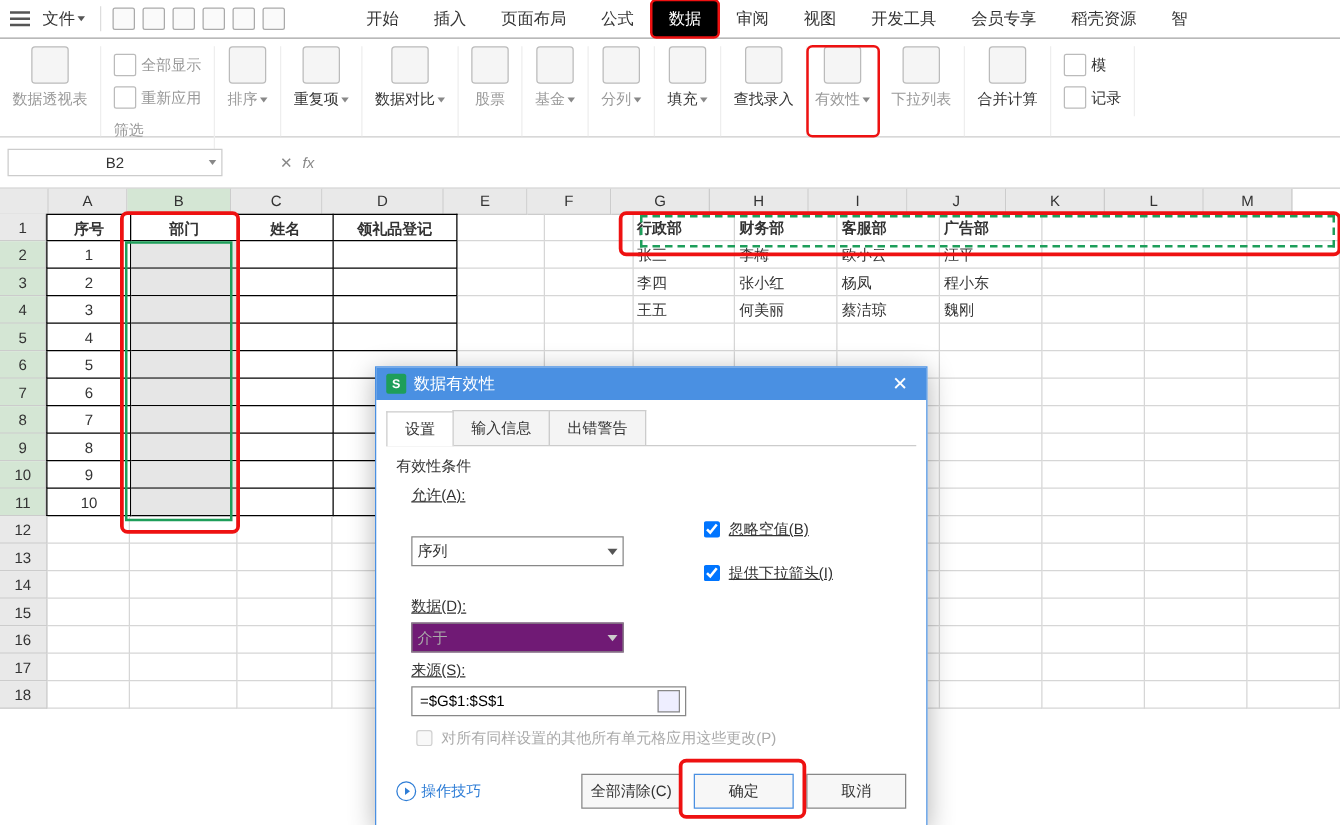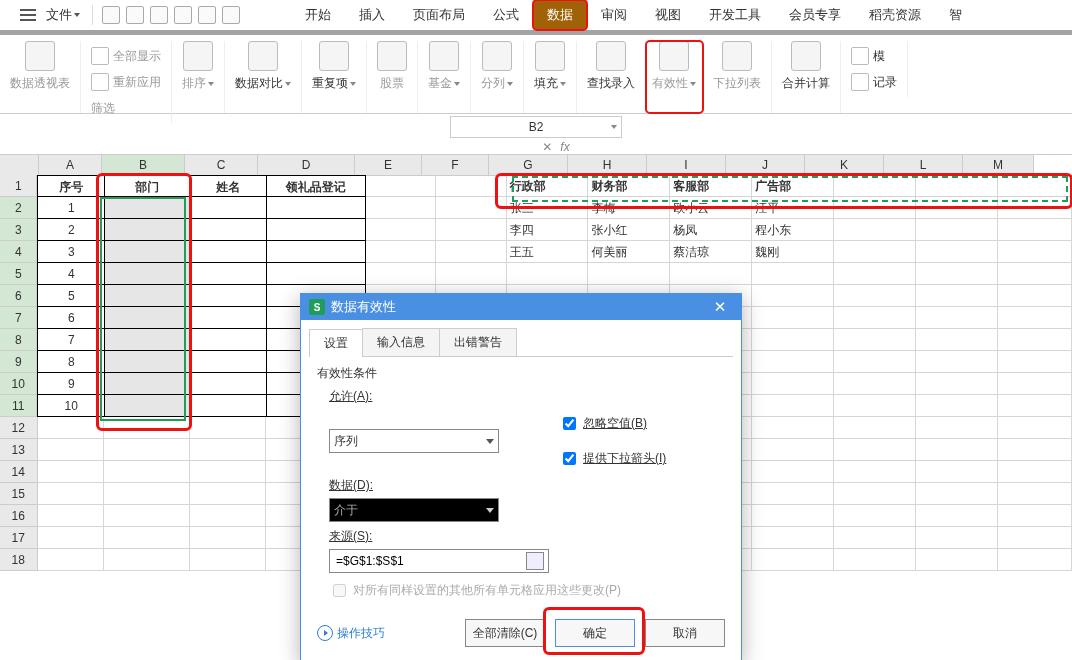--- a/index.html
+++ b/index.html
@@ -10,33 +10,33 @@
     background: #fff;
     width: 1072px;
     height: 660px;
     overflow: hidden;
     position: relative;
   }
   .ribbon-tabs {
     display: flex;
     align-items: center;
     height: 30px;
-    border-bottom: 5px solid #a3a3a3;
-    padding-left: 20px;
+    border-bottom: 1px solid #a3a3a3;
+    padding-left: 8px;
     gap: 0;
   }
   .hamburger { width:16px;height:12px;display:flex;flex-direction:column;justify-content:space-between;margin-right:4px;}
   .hamburger span{display:block;height:2px;background:#555;}
   .file-btn { font-size:13px; padding:0 6px; display:flex; align-items:center; gap:2px; }
   .file-btn .caret{width:0;height:0;border-left:3px solid transparent;border-right:3px solid transparent;border-top:4px solid #555;}
   .divider-v{width:1px;height:20px;background:#ddd;margin:0 6px;}
   .qat-icon{width:16px;height:16px;border:1px solid #aaa;border-radius:2px;margin:0 3px;background:#fafafa;}
   .tabs-area{display:flex;gap:0;margin-left:48px;}
   .rtab{padding:0 14px;line-height:30px;font-size:13px;}
-  .rtab.active{background:#a16207;color:#fff;}
+  .rtab.active{background:#000000;color:#fff;}
   .red-box{outline:2px solid #e11;outline-offset:-1px;border-radius:4px;}
   .ribbon-group{display:flex;align-items:flex-start;padding:6px 0 0 0;border-bottom:1px solid #ccc;height:72px;}
   .rg{display:flex;flex-direction:column;align-items:center;padding:0 10px;height:100%;border-right:1px solid #eee;justify-content:flex-start;gap:4px;}
   .rg.dis{color:#999;}
   .rg .ico{width:24px;height:24px;border:1px solid #bbb;border-radius:3px;background:#f5f5f5;}
   .rg .ico.big{width:28px;height:28px;}
   .rg .lbl{font-size:12px;display:flex;align-items:center;gap:2px;}
   .rg .lbl .caret{width:0;height:0;border-left:3px solid transparent;border-right:3px solid transparent;border-top:4px solid #888;}
   .rg-double{display:flex;flex-direction:column;gap:4px;font-size:12px;padding:4px 10px;border-right:1px solid #eee;}
   .rg-double .row{display:flex;align-items:center;gap:4px;white-space:nowrap;}
@@ -73,21 +73,21 @@
   .dlg-title .spacer{flex:1;}
   .dlg-title .close{width:26px;text-align:center;cursor:pointer;font-size:15px;}
   .dlg-logo{width:16px;height:16px;background:#1e9e5a;border-radius:2px;margin-right:6px;display:flex;align-items:center;justify-content:center;color:#fff;font-size:10px;font-weight:bold;}
   .dlg-tabs{display:flex;border-bottom:1px solid #ccc;margin:8px 8px 0 8px;}
   .dlg-tab{padding:5px 14px;border:1px solid #ccc;border-bottom:none;margin-right:-1px;font-size:12px;background:#f4f4f4;}
   .dlg-tab.active{background:#fff;position:relative;top:1px;}
   .dlg-body{padding:8px 16px 0 16px;}
   .dlg-section-title{font-size:12px;margin:0 0 6px 0;}
   .dlg-row{display:flex;align-items:center;margin:4px 0;}
   .dlg-input-combo{width:160px;height:22px;border:1px solid #888;display:flex;align-items:center;padding:0 4px;justify-content:space-between;background:#fff;}
-  .dlg-input-combo.disabled{color:#aaa;background:#000000;}
+  .dlg-input-combo.disabled{color:#aaa;background:#701a75;}
   .dlg-input-combo .caret{width:0;height:0;border-left:4px solid transparent;border-right:4px solid transparent;border-top:5px solid #555;}
   .dlg-src{width:210px;height:22px;border:1px solid #888;display:flex;align-items:center;padding:0 4px;justify-content:space-between;}
   .dlg-src input{border:none;outline:none;font-size:12px;width:170px;font-family:inherit;}
   .dlg-src .picker{width:16px;height:16px;border:1px solid #888;background:#eef;}
   .dlg-chk{display:flex;align-items:center;gap:4px;margin:5px 0;}
   .dlg-chk input{width:13px;height:13px;}
   .dlg-foot{display:flex;align-items:center;padding:14px 16px 14px 16px;gap:10px;}
   .dlg-foot .link{color:#2e7dd6;display:flex;align-items:center;gap:4px;}
   .dlg-foot .link .play{width:14px;height:14px;border:1.5px solid #2e7dd6;border-radius:50%;display:flex;align-items:center;justify-content:center;}
   .dlg-foot .link .play::after{content:"";width:0;height:0;border-top:3px solid transparent;border-bottom:3px solid transparent;border-left:4px solid #2e7dd6;margin-left:1px;}
@@ -155,28 +155,28 @@
   <div class="rg dis">
     <div class="ico big"></div>
     <div class="lbl">
         <span>排序</span>
         <span class="caret"></span>
       </div>
   </div>
   <div class="rg">
     <div class="ico big"></div>
     <div class="lbl">
+        <span>重复项</span>
+        <span class="caret"></span>
+      </div>
+  </div>
+  <div class="rg">
+    <div class="ico big"></div>
+    <div class="lbl">
         <span>数据对比</span>
-        <span class="caret"></span>
-      </div>
-  </div>
-  <div class="rg">
-    <div class="ico big"></div>
-    <div class="lbl">
-        <span>重复项</span>
         <span class="caret"></span>
       </div>
   </div>
   <div class="rg dis">
     <div class="ico big"></div>
     <div class="lbl">
         <span>股票</span>
       </div>
   </div>
   <div class="rg dis">
@@ -230,21 +230,21 @@
         <div class="mini-ico"></div>
         <span>模</span>
       </div>
     <div class="row">
         <div class="mini-ico"></div>
         <span>记录</span>
       </div>
   </div>
 </div>
 
-<div class="namebox-row" style="height:40px;flex-direction:column;">
+<div class="namebox-row" style="height:40px;">
   <div class="namebox">
     <span>B2</span>
       <span class="caret"></span>
   </div>
   <div class="fx-area">
     <span>✕</span>
     <span style="font-style:italic">fx</span>
   </div>
 </div>
 

